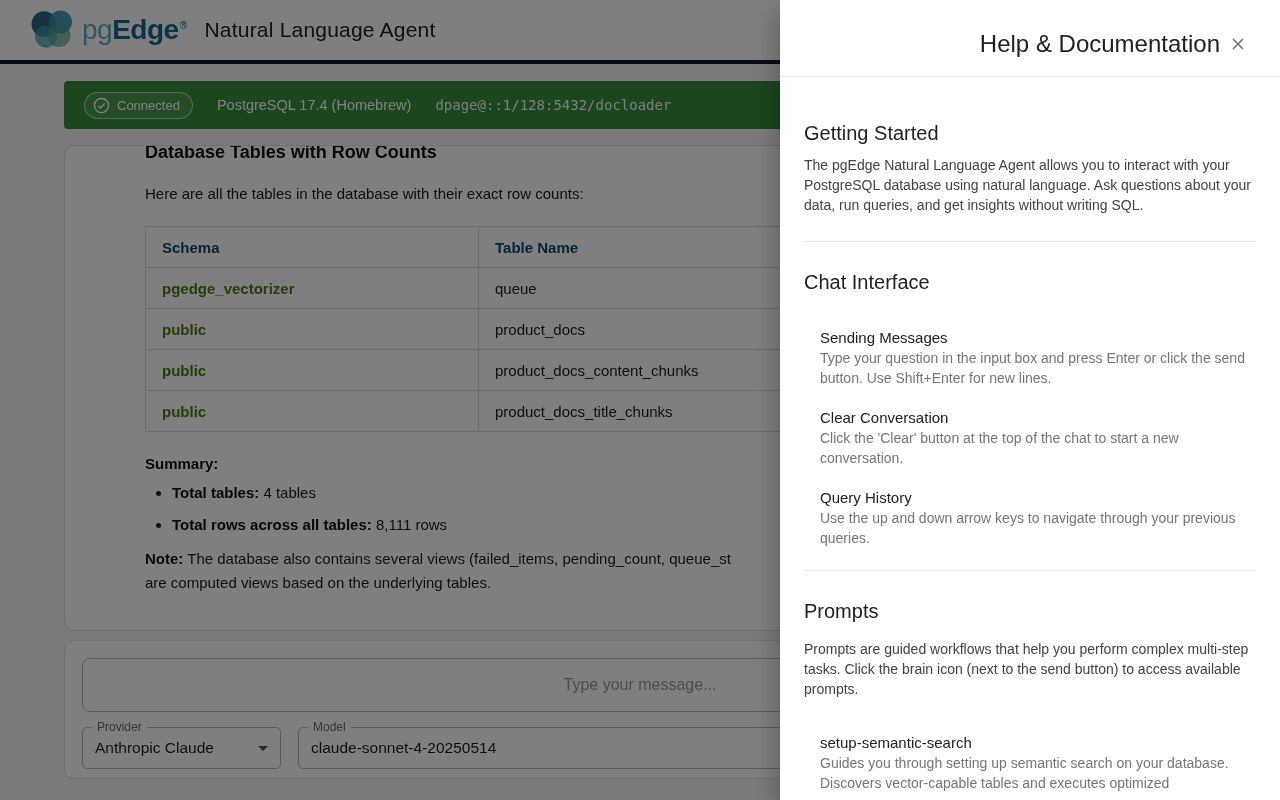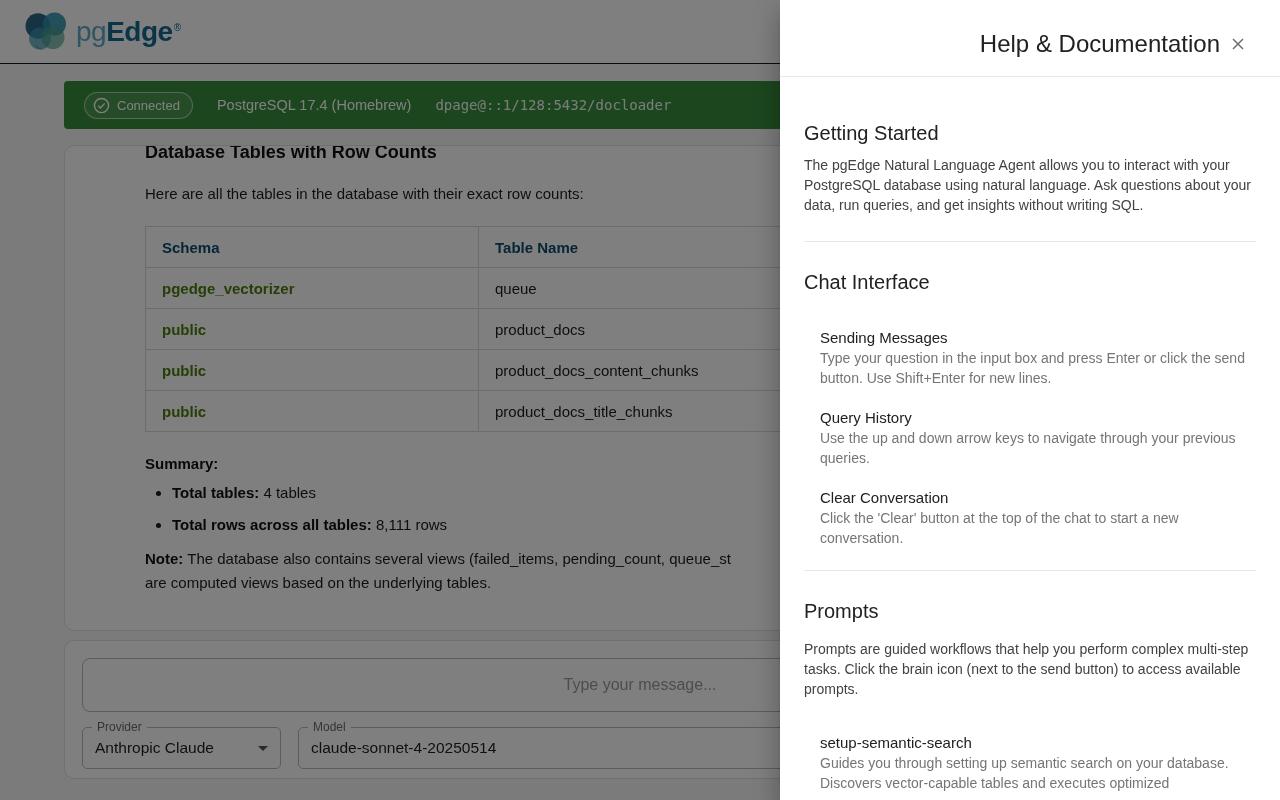--- a/index.html
+++ b/index.html
@@ -7,22 +7,22 @@
   body {
     font-family: "Liberation Sans", sans-serif;
     background: #f6f6f6;
     position: relative;
     color: #1f1f1f;
   }
 
   
   .app-header {
     position: absolute; left: 0; top: 0; width: 1280px; height: 64px;
-    background: #ffffff; border-bottom: 1px solid #0f172a;
-    display: flex; align-items: center; padding: 0 24px;
+    background: #ffffff; border-bottom: 4px solid #0f172a;
+    display: flex; align-items: center; padding: 0 30px;
   }
   .brand { display: flex; align-items: center; gap: 6px; }
   .brand-mark { width: 46px; height: 40px; }
   .brand-word { font-size: 28px; letter-spacing: -0.5px; display: flex; align-items: baseline; }
   .brand-pg { color: #5fa9c4; font-weight: 400; }
   .brand-edge { color: #136a92; font-weight: 700; }
   .brand-reg { font-size: 10px; color: #136a92; vertical-align: super; margin-left: 1px; position: relative; top: -10px; }
   .app-title { font-size: 21px; color: #212121; margin-left: 18px; letter-spacing: 0.2px; }
 
   
@@ -150,20 +150,21 @@
       <ellipse cx="15" cy="26.5" rx="11" ry="11" fill="#3b9ab0" opacity="0.72"></ellipse>
       <ellipse cx="28" cy="25.5" rx="11.5" ry="11.5" fill="#49a08b" opacity="0.65"></ellipse>
       <path d="M10 32 Q14 40 24 37 Q16 40 10 32 Z" fill="#1f5f7d" opacity="0.8"></path>
     </svg>
     <span class="brand-word">
       <span class="brand-pg">pg</span>
         <span class="brand-edge">Edge</span>
         <span class="brand-reg">®</span>
     </span>
   </div>
+  <div class="app-title">Natural Language Agent</div>
 </header>
 
 <div class="status-bar">
   <span class="chip">
     <svg viewBox="0 0 24 24" fill="none" stroke="#ffffff" stroke-width="2">
       <circle cx="12" cy="12" r="10"></circle>
       <path d="M7.5 12.5 L10.5 15.5 L16.5 9"></path>
     </svg>
     <span>Connected</span>
   </span>
@@ -254,26 +255,26 @@
 
     <hr class="hr hr-gs">
 
     <div class="hp-heading ci-heading">Chat Interface</div>
     <div class="hp-items">
       <div class="hp-item">
         <div class="hp-item-title">Sending Messages</div>
         <div class="hp-item-desc">Type your question in the input box and press Enter or click the send button. Use Shift+Enter for new lines.</div>
       </div>
       <div class="hp-item">
+        <div class="hp-item-title">Clear Conversation</div>
+        <div class="hp-item-desc">Click the 'Clear' button at the top of the chat to start a new conversation.</div>
+      </div>
+      <div class="hp-item">
         <div class="hp-item-title">Query History</div>
         <div class="hp-item-desc">Use the up and down arrow keys to navigate through your previous queries.</div>
-      </div>
-      <div class="hp-item">
-        <div class="hp-item-title">Clear Conversation</div>
-        <div class="hp-item-desc">Click the 'Clear' button at the top of the chat to start a new conversation.</div>
       </div>
     </div>
 
     <hr class="hr hr-ci">
 
     <div class="hp-heading pr-heading">Prompts</div>
     <p class="hp-body pr-body">Prompts are guided workflows that help you perform complex multi-step tasks. Click the brain icon (next to the send button) to access available prompts.</p>
     <div class="pr-items">
       <div class="hp-item">
         <div class="hp-item-title">setup-semantic-search</div>

